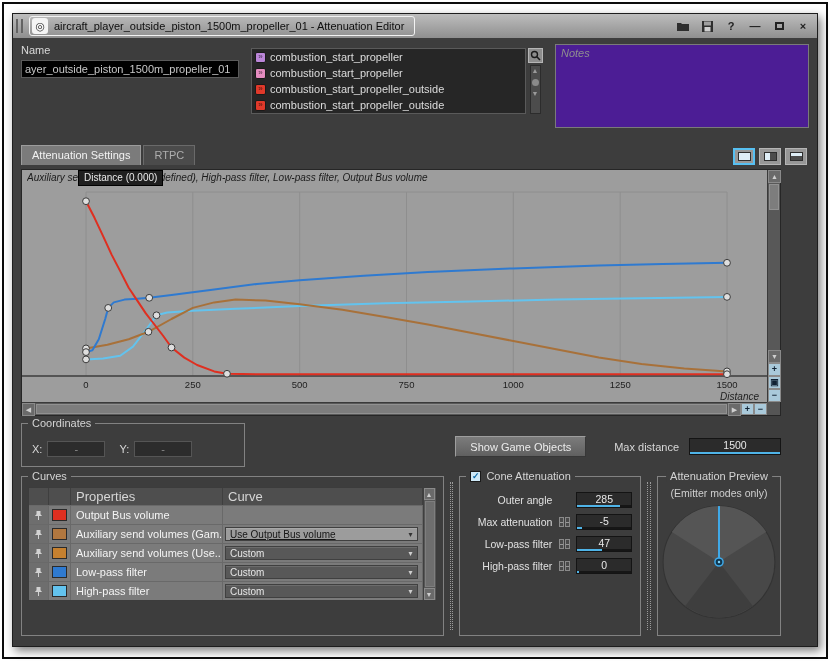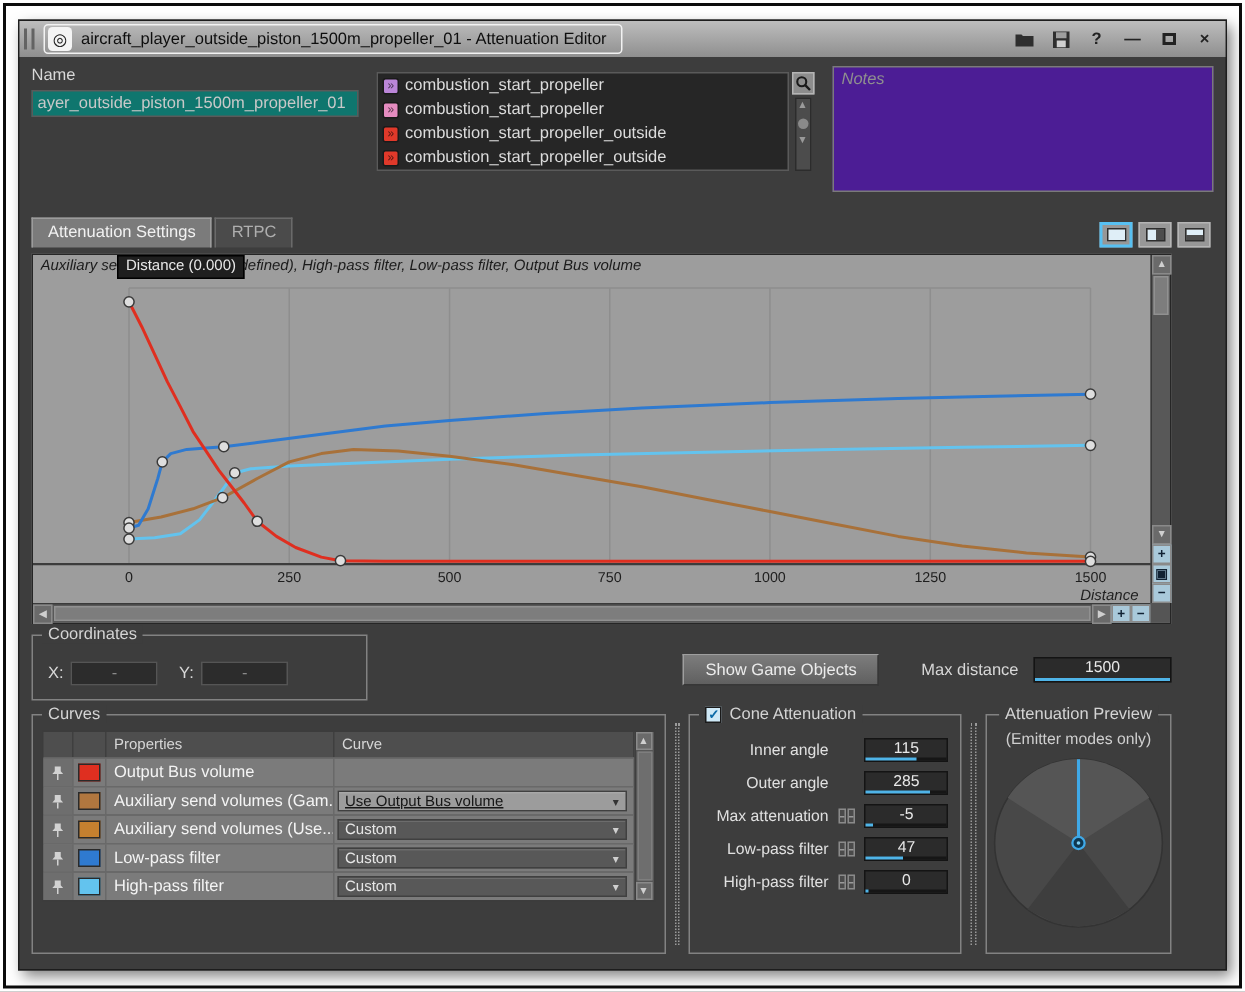--- a/index.html
+++ b/index.html
@@ -15,21 +15,21 @@
   .win-title { font-size:11px; color:#0e0e0e; white-space:nowrap; }
   .tb-right { margin-left:auto; display:flex; align-items:center; gap:8px; }
   .tb-btn { width:16px; height:15px; display:grid; place-items:center; color:#222; font-size:11px; font-weight:bold; cursor:default; }
   .max-glyph { width:9px; height:8px; border:2px solid #222; }
 
   
   .content { flex:1; padding:6px 8px 10px 8px; display:flex; flex-direction:column; overflow:hidden; }
   .lbl { font-size:11px; color:#d8d8d8; }
 
   .top-grid { display:grid; grid-template-columns:218px 292px 1fr; column-gap:12px; height:90px; flex:0 0 auto; }
-  .text-field { width:100%; height:18px; background:#0f766e; border:1px solid #5a5a5a; color:#c8c8c8; font-size:11px; font-family:"Liberation Sans",sans-serif; padding:0 3px; margin-top:4px; }
+  .text-field { width:100%; height:18px; background:#000000; border:1px solid #5a5a5a; color:#c8c8c8; font-size:11px; font-family:"Liberation Sans",sans-serif; padding:0 3px; margin-top:4px; }
   .shared-wrap { display:flex; margin-top:4px; height:66px; }
   .listbox { flex:1; background:#262626; border:1px solid #5a5a5a; overflow:hidden; }
   .list-item { display:flex; align-items:center; gap:4px; height:16px; padding:0 3px; }
   .event-icon { width:11px; height:11px; border-radius:2px; border:1px solid #1a1a1a; display:grid; place-items:center; flex:0 0 auto; }
   .ev-glyph { font-size:8px; color:rgba(0,0,0,.65); line-height:1; }
   .li-label { font-size:11px; color:#dcdcdc; white-space:nowrap; }
   .list-controls { width:16px; display:flex; flex-direction:column; align-items:center; margin-left:1px; }
   .mini-btn { width:15px; height:15px; background:#8d8d8d; border:1px solid #b5b5b5; display:grid; place-items:center; }
   .vtrack { width:11px; flex:1; background:#4c4c4c; border:1px solid #2c2c2c; margin-top:2px; display:flex; flex-direction:column; align-items:center; }
   .varrow { font-size:7px; color:#9a9a9a; line-height:10px; }
@@ -79,21 +79,21 @@
   .md-field { width:92px; }
 
   
   .bottom-row { display:flex; gap:5px; margin-top:9px; margin-right:28px; flex:1; align-items:stretch; }
   .drag-handle { width:4px; border-left:1px dotted #9a9a9a; border-right:1px dotted #9a9a9a; margin:6px 1px; }
   .curves-box { width:458px; padding:10px 6px 6px; }
   .table-wrap { display:flex; height:114px; border:1px solid #3c3c3c; }
   .table-main { flex:1; display:flex; flex-direction:column; }
   .t-head, .t-row { display:grid; grid-template-columns:20px 22px 152px 1fr; }
   .t-head { height:17px; background:#4e4e4e; }
-  .t-head .cell { font-size:10px; color:#d6d6d6; line-height:17px; padding-left:5px; border-right:1px solid #3f3f3f; }
+  .t-head .cell { font-size:13px; color:#d6d6d6; line-height:17px; padding-left:5px; border-right:1px solid #3f3f3f; }
   .t-row { height:19px; background:#7b7b7b; border-top:1px solid #696969; }
   .t-row .cell { border-right:1px solid #696969; }
   .pin-cell { display:grid; place-items:center; background:#6e6e6e; }
   .color-cell { padding:3px; }
   .swatch { display:block; width:100%; height:100%; border:1px solid #2a2a2a; }
   .prop-cell { font-size:11px; color:#f4f4f4; line-height:18px; padding-left:5px; white-space:nowrap; overflow:hidden; }
   .curve-cell { padding:2px 4px 2px 2px; }
   .dropdown { height:14px; display:flex; align-items:center; justify-content:space-between; padding:0 4px; background:#585858; border:1px solid #404040; box-shadow:inset 0 1px rgba(255,255,255,.12); }
   .dd-label { font-size:10px; color:#e6e6e6; white-space:nowrap; overflow:hidden; }
   .dd-arrow { font-size:8px; color:#cfcfcf; margin-left:3px; }
@@ -417,32 +417,20 @@
 
       <div class="drag-handle"></div>
 
       <div class="groupbox cone-box">
         <span class="gb-title cb-title-row">
           <span class="checkbox">✓</span>
           <span>Cone Attenuation</span>
         </span>
         <div>
               <div class="cone-row">
-    <span class="cone-label">Inner angle</span>
-    <span class="rtpc-icons" style="visibility: hidden;">
-                  <i class="rtpc"></i>
-                  <i class="rtpc"></i>
-                </span>
-    <div class="slider-field cone-field">
-      <span class="sf-value">115</span>
-      <span class="sf-track"></span>
-      <span class="sf-fill" style="width: 62%;"></span>
-    </div>
-  </div>
-              <div class="cone-row">
     <span class="cone-label">Outer angle</span>
     <span class="rtpc-icons" style="visibility: hidden;">
                   <i class="rtpc"></i>
                   <i class="rtpc"></i>
                 </span>
     <div class="slider-field cone-field">
       <span class="sf-value">285</span>
       <span class="sf-track"></span>
       <span class="sf-fill" style="width: 79%;"></span>
     </div>

